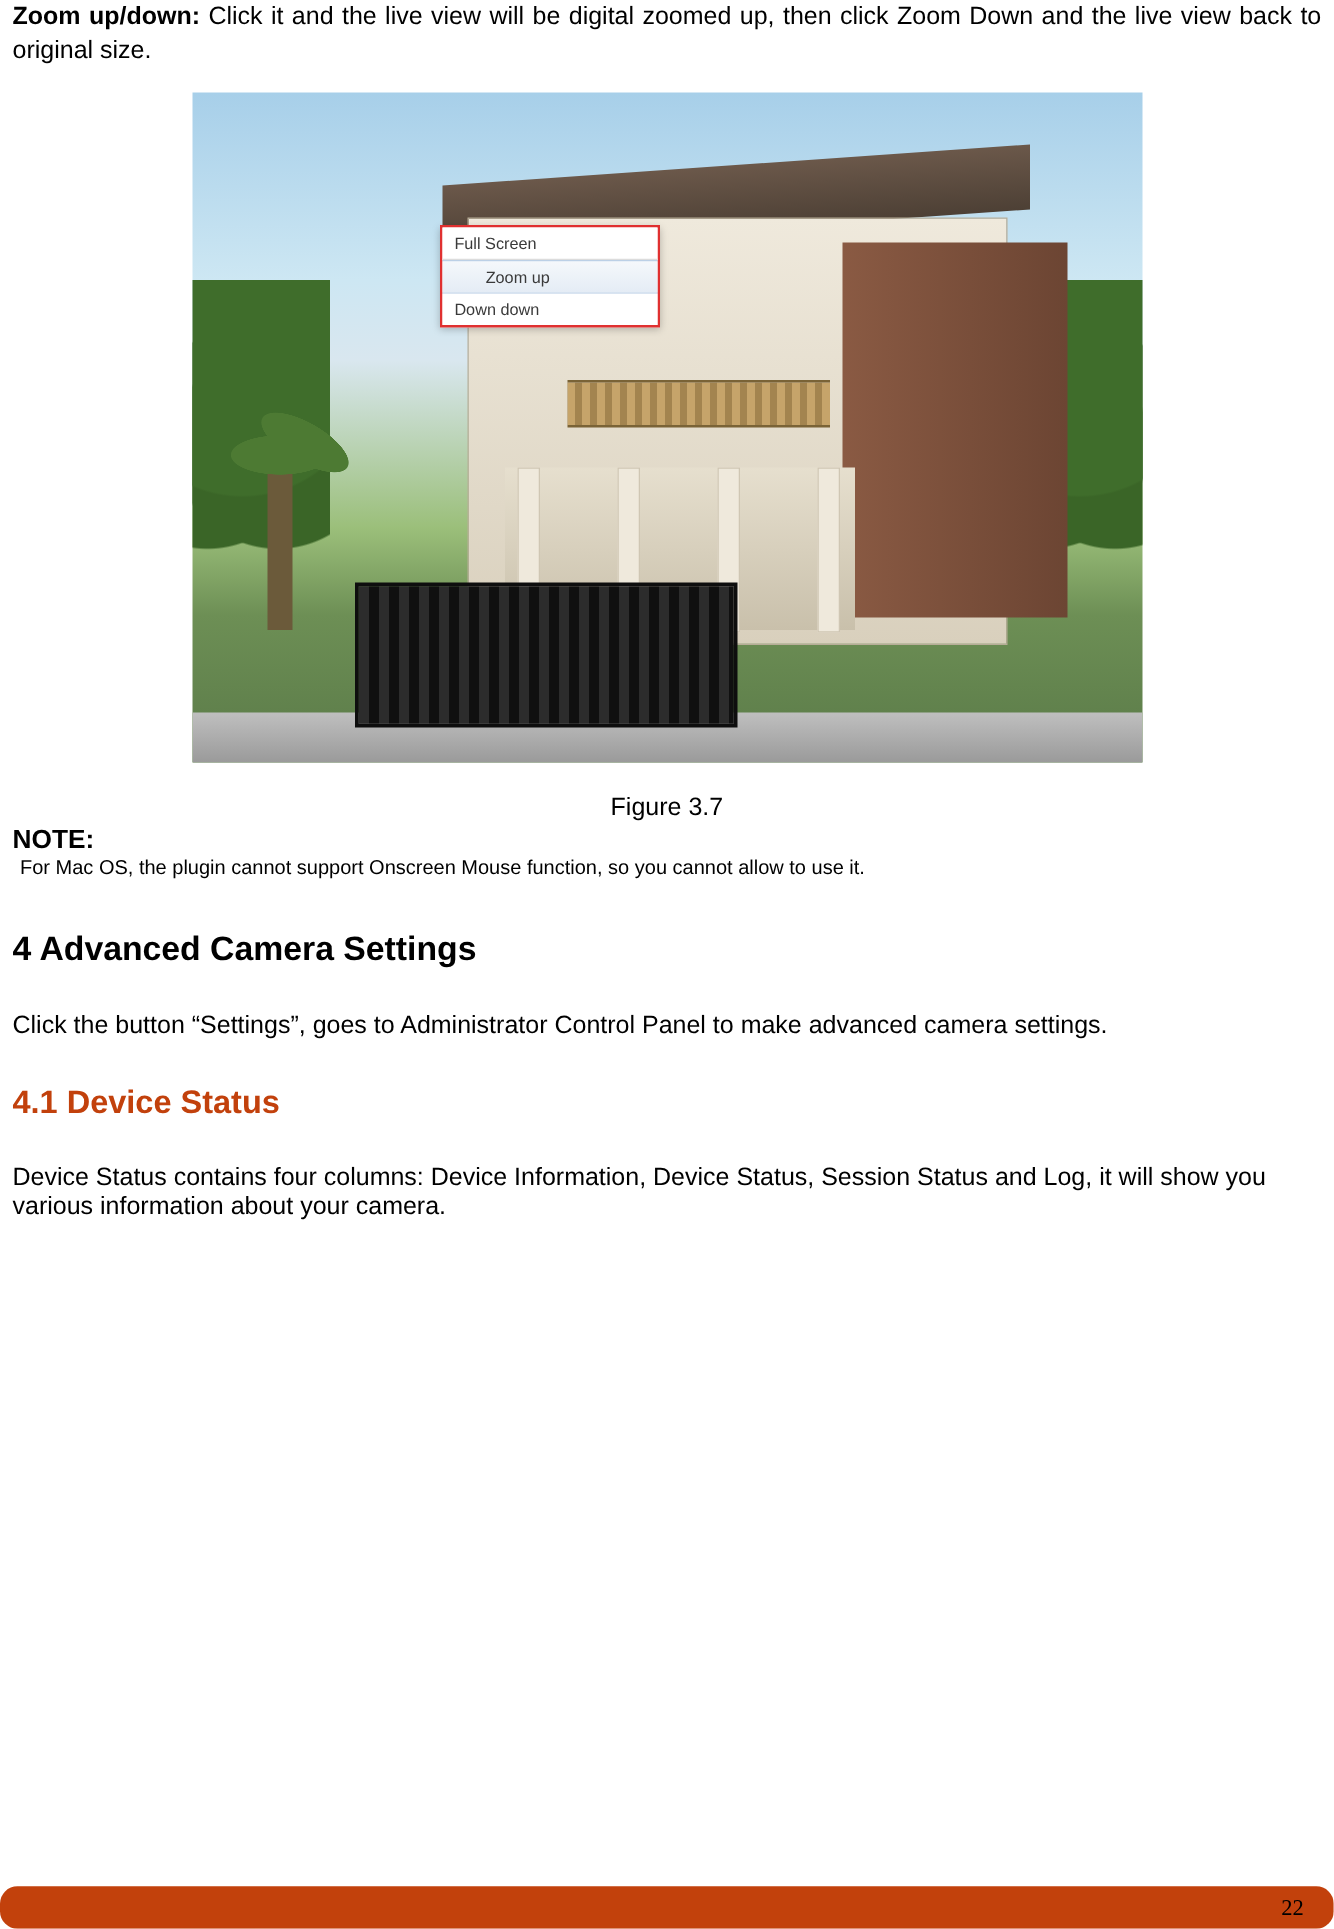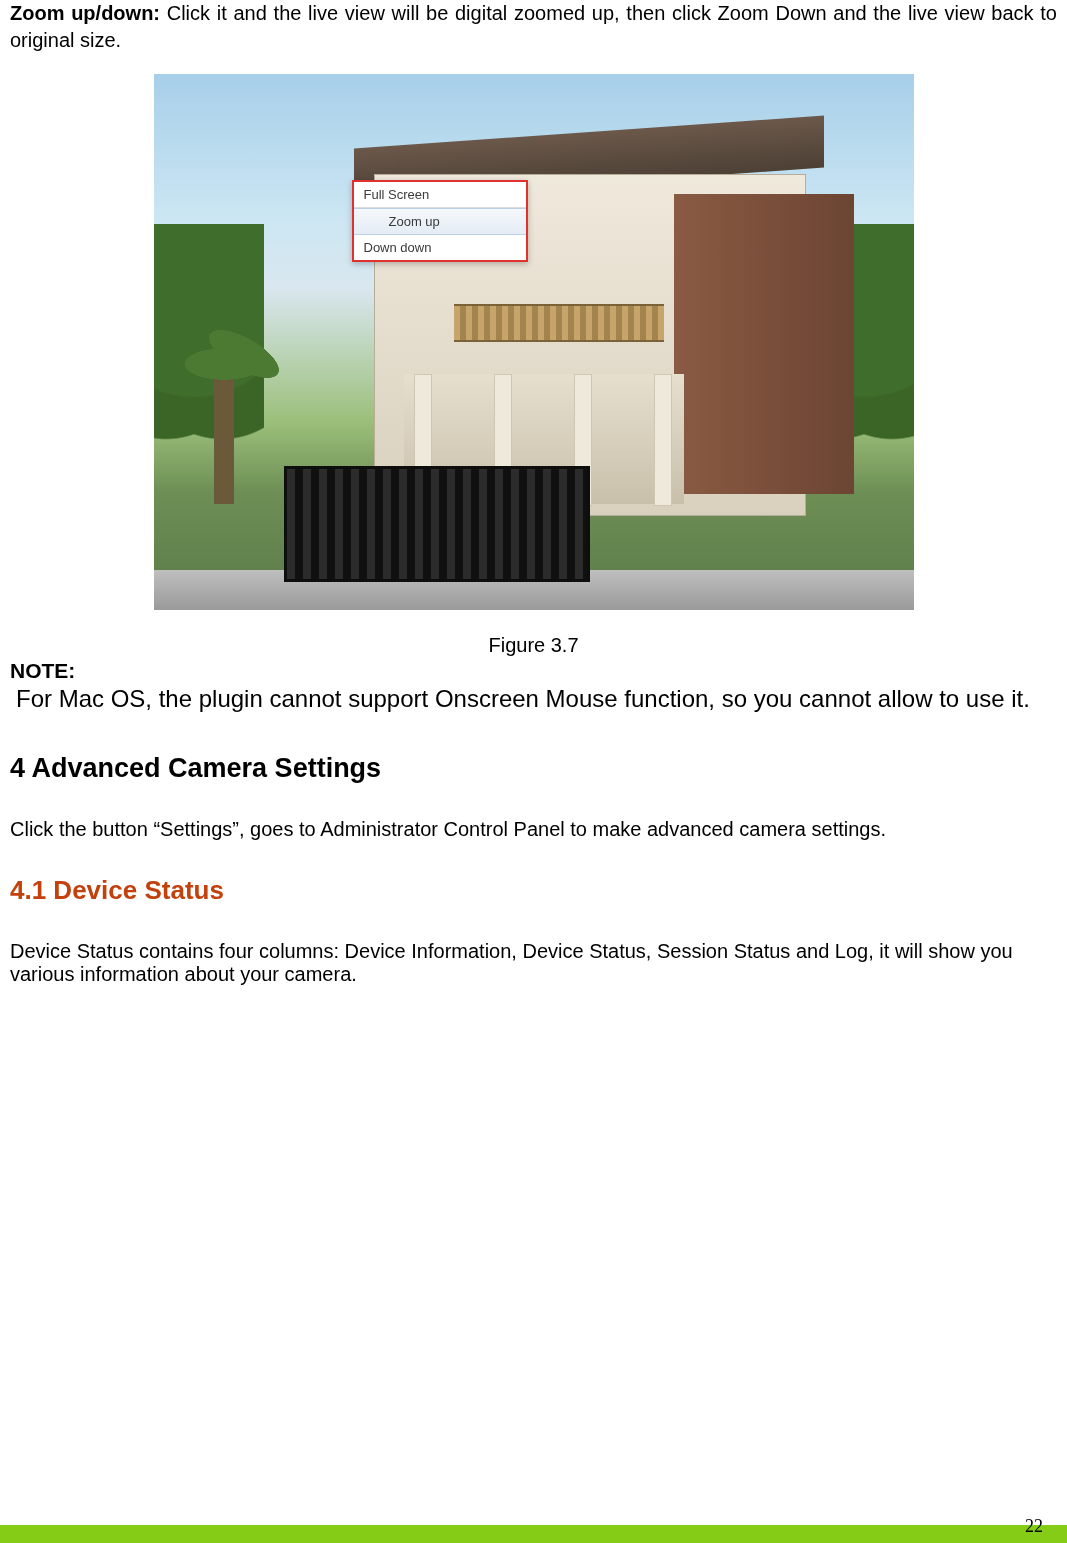--- a/index.html
+++ b/index.html
@@ -135,43 +135,44 @@
     text-align: center;
     font-size: 20px;
     margin: 20px 0 2px 0;
   }
   .note-label {
     font-size: 21px;
     font-weight: 700;
     margin: 2px 0 0 0;
   }
   .note-text {
-    font-size: 24px;
+    font-size: 16px;
     margin: 2px 0 13px 6px;
   }
   h1.section {
     font-size: 27px;
     font-weight: 700;
     margin: 40px 0 14px 0;
   }
   .body-text {
     font-size: 20px;
     margin: 34px 0;
   }
   h2.subsection {
     font-size: 26px;
     font-weight: 700;
     color: #c2410c;
     margin: 26px 0 10px 0;
   }
   .footer-bar {
     position: absolute;
     left: 0; right: 0; bottom: 0;
-    height: 18px;
-    background: #84cc16;
+    height: 34px;
+    background: #c2410c;
+    border-radius: 14px;
   }
   .page-num {
     position: absolute;
     right: 24px;
     bottom: 6px;
     font-family: "Times New Roman", Times, serif;
     font-size: 18px;
     color: #000;
   }
 </style>

